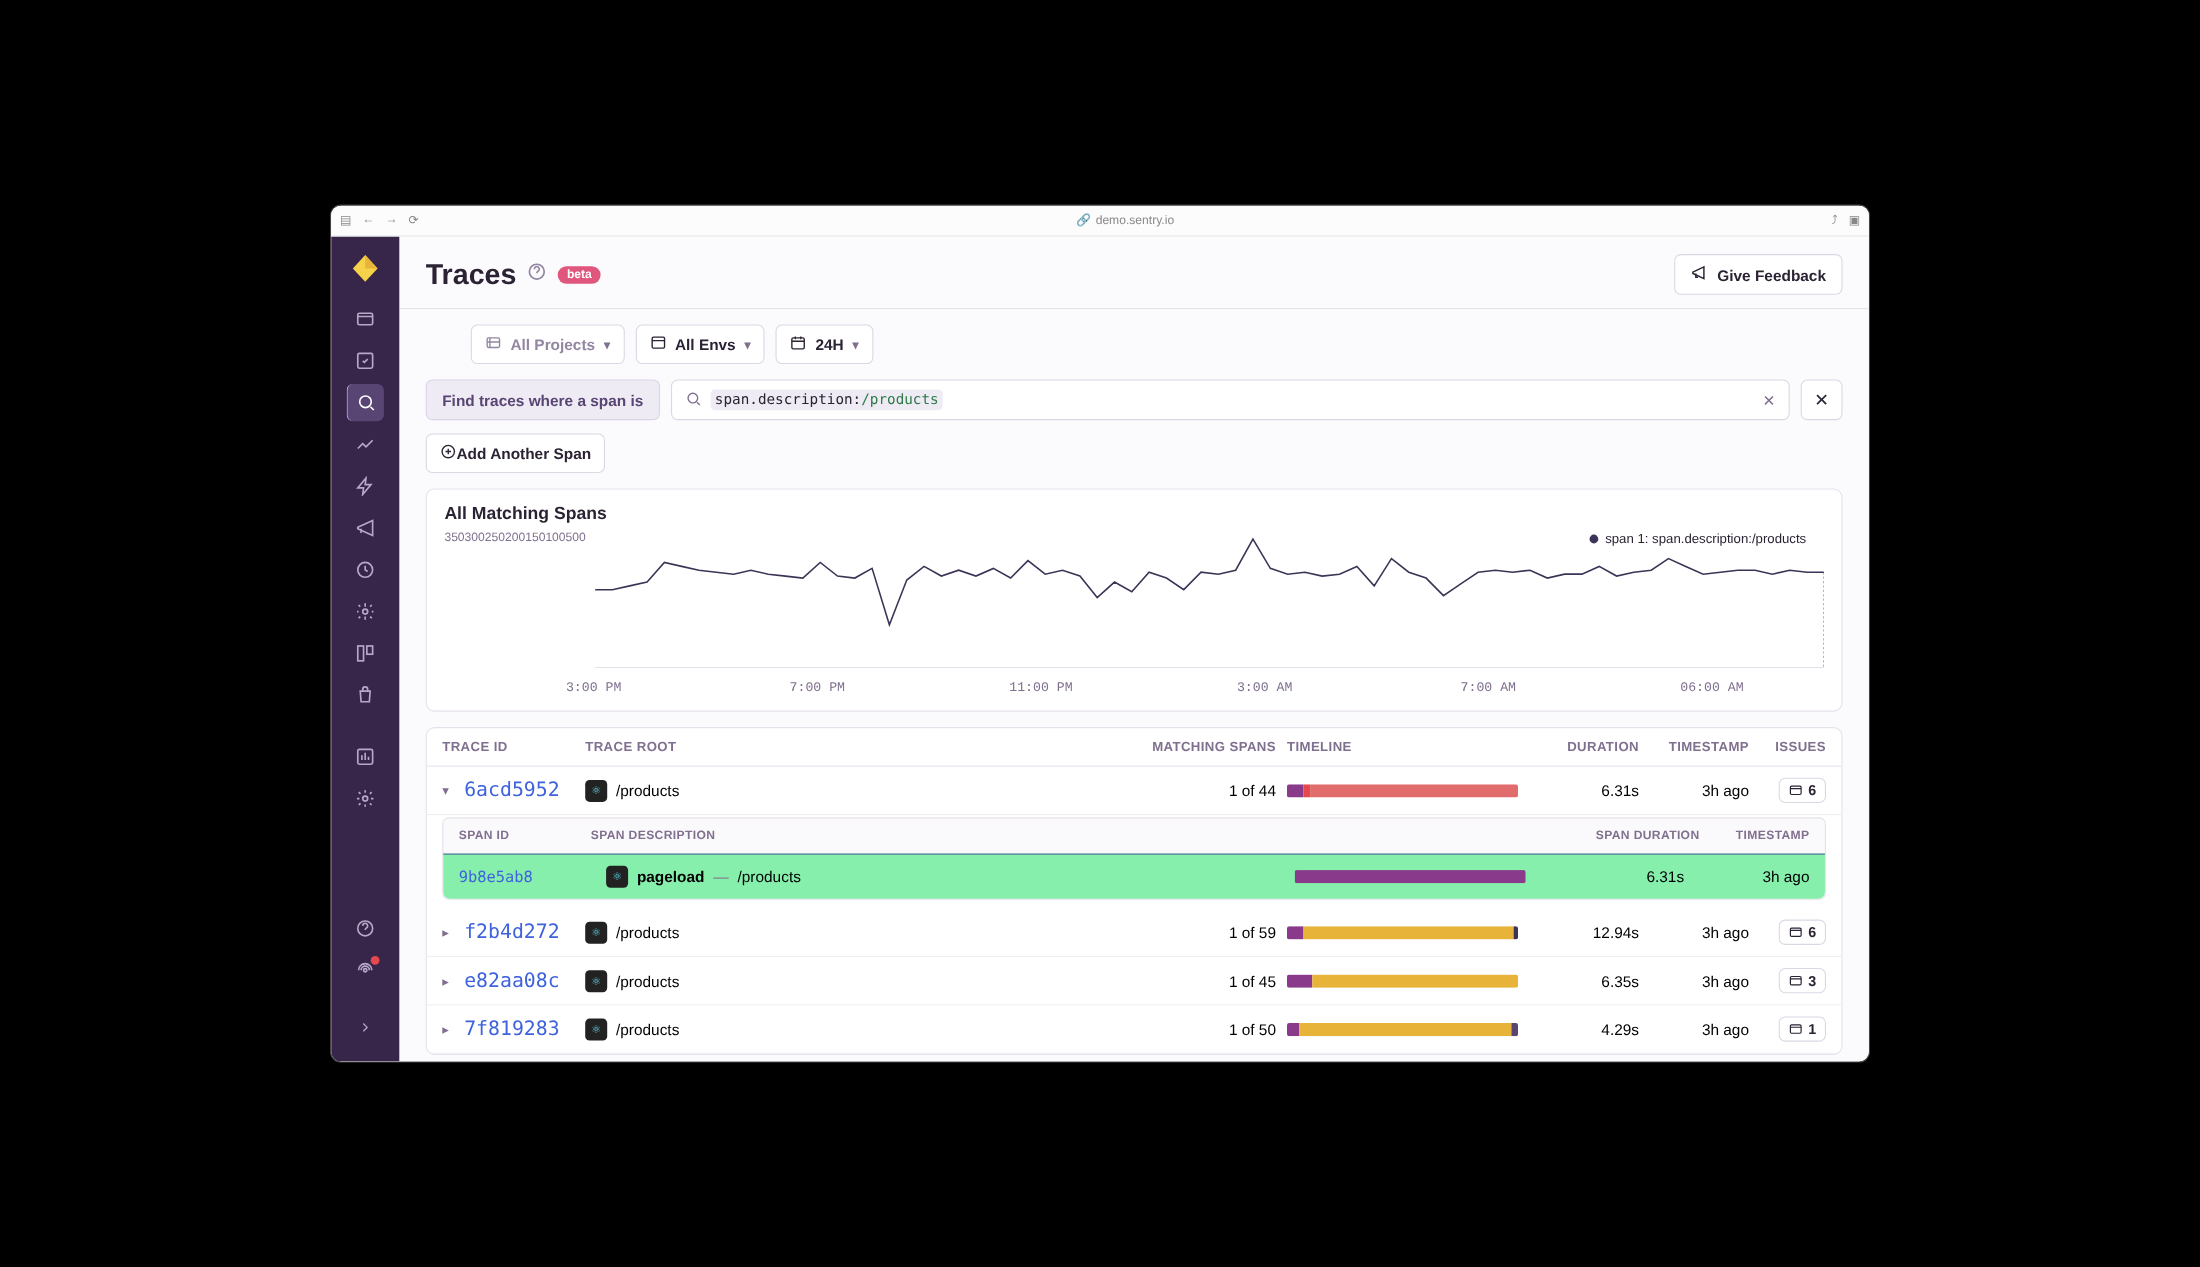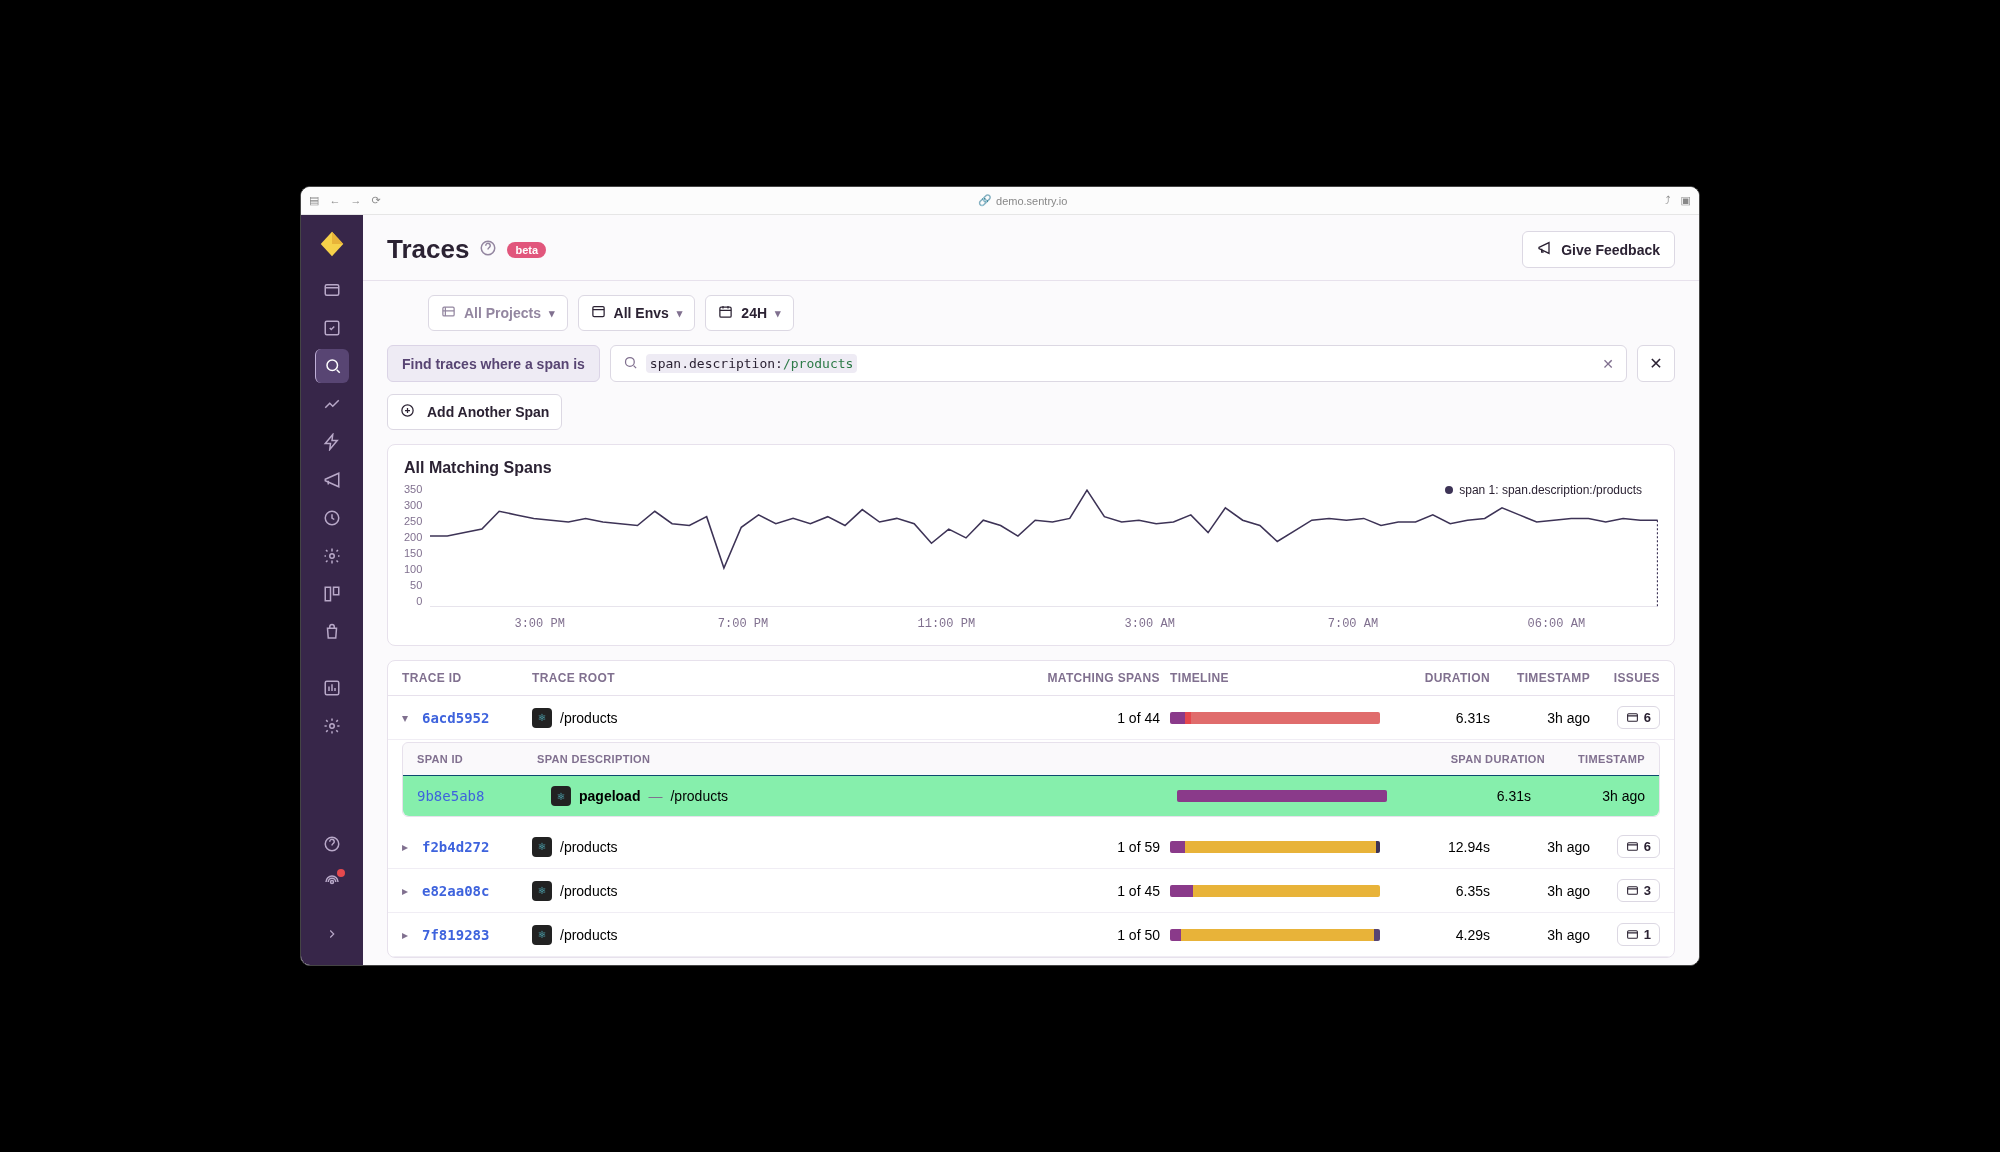--- a/index.html
+++ b/index.html
@@ -34,38 +34,38 @@
 .search-row { padding: 0 24px 12px; display: flex; gap: 10px; align-items: stretch; }
 .search-hint { background: #eeebf4; border: 1px solid #dbd4e6; border-radius: 6px; padding: 8px 14px; font-size: 14px; font-weight: 600; color: #584573; display: flex; align-items: center; }
 .search-box { flex: 1; border: 1px solid #dcd8e3; background: #fff; border-radius: 6px; padding: 8px 12px; display: flex; align-items: center; gap: 8px; font-size: 14px; justify-content: flex-end; }
 .search-box .mag { color: #80708f; }
 .query-pill { background: #eeebf4; border-radius: 4px; padding: 2px 4px; font-family: ui-monospace, monospace; font-size: 13px; }
 .query-pill .qkey { color: #2b2233; }
 .query-pill .qval { color: #2c7a47; }
 .clear-x { margin-left: auto; color: #80708f; cursor: pointer; font-size: 14px; }
 .close-btn { border: 1px solid #dcd8e3; background: #fff; border-radius: 6px; width: 38px; display: flex; align-items: center; justify-content: center; cursor: pointer; font-size: 16px; color: #2b2233; }
 .add-span { padding: 0 24px 14px; }
-.add-span-btn { border: 1px solid #dcd8e3; background: #fff; border-radius: 6px; padding: 8px 12px; display: flex; align-items: center; gap: 12px; font-size: 14px; font-weight: 600; cursor: pointer; color: #2b2233; }
+.add-span-btn { border: 1px solid #dcd8e3; background: #fff; border-radius: 6px; padding: 8px 12px; display: flex; align-items: center; gap: 0; font-size: 14px; font-weight: 600; cursor: pointer; color: #2b2233; }
 .chart-area { margin: 0 24px 14px; border: 1px solid #e7e1ec; border-radius: 8px; background: #fff; padding: 14px 16px; }
 .chart-title { font-size: 16px; font-weight: 700; color: #2b2233; margin-bottom: 6px; }
 .chart-wrap { display: flex; }
-.y-axis { display: flex; flex-direction: column; justify-content: space-between; font-size: 11px; color: #80708f; text-align: right; padding-right: 8px; height: 124px; }
+.y-axis { display: flex; flex-direction: row; justify-content: space-between; font-size: 11px; color: #80708f; text-align: right; padding-right: 8px; height: 124px; }
 .chart-svg-wrap { flex: 1; position: relative; }
 .legend { position: absolute; top: 0; right: 16px; font-size: 12px; color: #2b2233; display: flex; align-items: center; gap: 6px; }
 .legend-dot { width: 8px; height: 8px; border-radius: 50%; background: #3d3356; }
 .x-axis { display: flex; font-size: 12px; color: #80708f; margin-left: 34px; margin-top: 6px; font-family: Liberation Mono, monospace; }
 .x-axis span { flex: 1; text-align: center; }
 .table-wrap { margin: 0 24px; border: 1px solid #e7e1ec; border-radius: 8px; background: #fff; overflow: hidden; }
 .thead, .trow { display: grid; grid-template-columns: 120px 1fr 120px 210px 100px 90px 60px; gap: 10px; padding: 10px 14px; align-items: center; }
 .thead { font-size: 12px; font-weight: 700; color: #80708f; text-transform: uppercase; letter-spacing: 0.03em; border-bottom: 1px solid #e7e1ec; }
 .thead .r { text-align: right; }
 .trow { font-size: 14px; border-bottom: 1px solid #f0edf4; }
 .id-cell { display: flex; align-items: center; gap: 8px; }
 .expander { cursor: pointer; color: #80708f; font-size: 12px; width: 12px; }
-.trace-id { color: #3e63dd; font-family: ui-monospace, monospace; font-size: 14px; cursor: pointer; font-weight: bold; }
+.trace-id { color: #3e63dd; font-family: ui-monospace, monospace; font-size: 18px; cursor: pointer; }
 .root-cell { display: flex; align-items: center; gap: 8px; }
 .plat-badge { width: 20px; height: 20px; border-radius: 4px; background: #222; display: flex; align-items: center; justify-content: center; font-size: 10px; color: #5fd9ea; }
 .timeline-bar { height: 12px; border-radius: 2px; display: flex; overflow: hidden; }
 .seg { height: 100%; }
 .r { text-align: right; }
 .issues-badge { border: 1px solid #dcd8e3; background: #fff; border-radius: 6px; padding: 3px 8px; display: inline-flex; align-items: center; gap: 5px; font-size: 13px; font-weight: 600; color: #2b2233; }
 .span-sub { background: #faf9fb; border: 1px solid #e7e1ec; border-radius: 6px; margin: 2px 14px 8px 14px; }
 .span-head, .span-row { display: grid; grid-template-columns: 110px 1fr 210px 120px 90px; gap: 10px; padding: 10px 14px; align-items: center; }
 .span-head { font-size: 11px; font-weight: 700; color: #80708f; text-transform: uppercase; letter-spacing: 0.03em; border-bottom: 1px solid #0c4a6e; }
 .span-row { background: #86efac; font-size: 14px; border-radius: 0 0 6px 6px; gap: 24px; }

